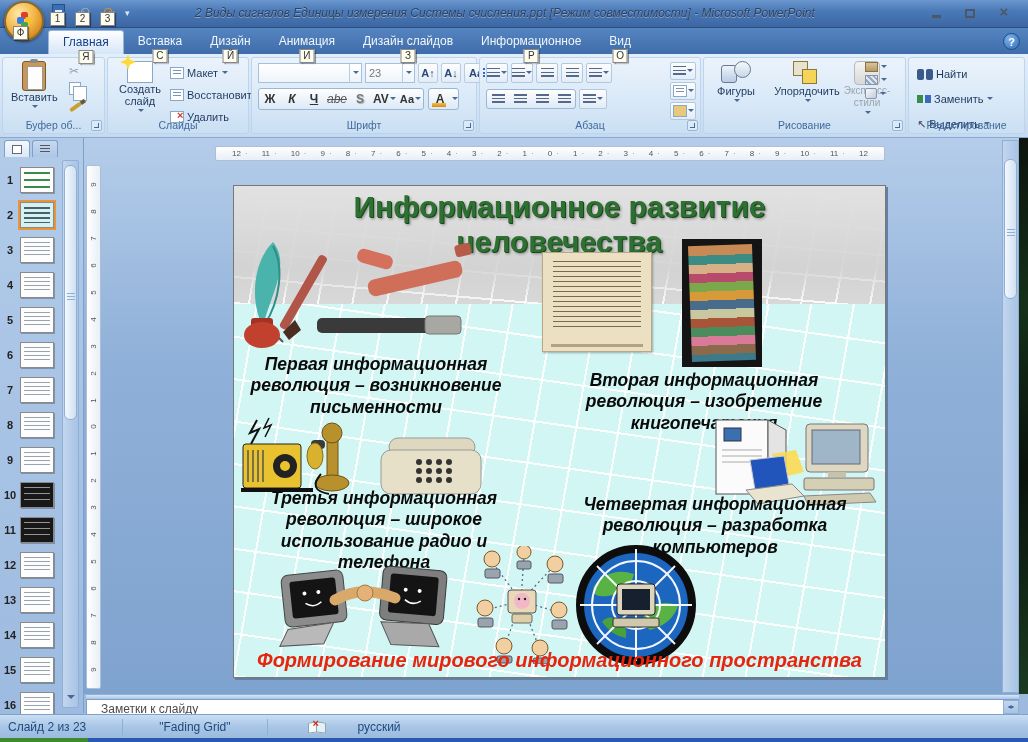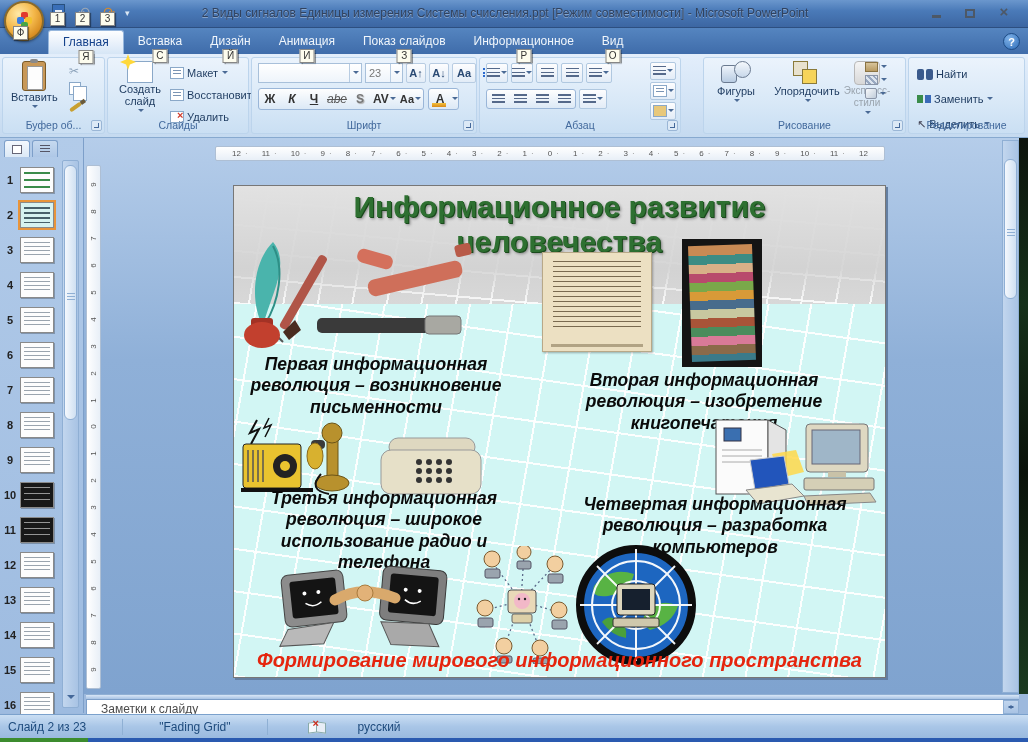--- a/index.html
+++ b/index.html
@@ -4,21 +4,21 @@
 <style>
   * { box-sizing: border-box; margin: 0; padding: 0; }
   html,body { width:1028px; height:742px; }
   body { font-family:"Liberation Sans","DejaVu Sans",sans-serif; overflow:hidden; }
   #app { position:relative; width:1028px; height:742px; background:#9db9dd; overflow:hidden; }
 
   
   #titlebar { position:absolute; left:0; top:0; width:1028px; height:28px;
     background:linear-gradient(#6b97cd 0%, #4a7ab8 40%, #3c66a2 100%); border-bottom:1px solid #2d4f80; }
   .win-title { position:absolute; left:185px; top:6px; width:640px; text-align:center;
-    font-size:12px; color:#31425e; text-shadow:0 1px 0 rgba(255,255,255,.35); white-space:nowrap; overflow:hidden; }
+    font-size:12px; color:#31425e; text-shadow:0 1px 0 rgba(255,255,255,.35); white-space:nowrap; overflow:hidden;font-style:italic; }
   .office-btn { position:absolute; left:4px; top:1px; width:40px; height:40px; border-radius:50%;
     background:radial-gradient(circle at 35% 30%, #ffe9a8, #f4b84a 45%, #d4871c 80%, #a8650e);
     border:2px solid #8a6a2a; box-shadow:0 1px 3px rgba(0,0,0,.5); z-index:30; }
   .office-logo { position:absolute; left:11px; top:9px; width:16px; height:16px; }
   .office-logo i { position:absolute; width:7px; height:7px; border-radius:2px; }
   .office-logo i:nth-child(1){left:4px;top:0;background:#e23a2e;}
   .office-logo i:nth-child(2){left:0;top:5px;background:#3a7de2;}
   .office-logo i:nth-child(3){left:8px;top:5px;background:#f3c22e;}
   .office-logo i:nth-child(4){left:4px;top:10px;background:#46a546;}
   .keytip { position:absolute; min-width:15px; height:14px; padding:0 2px; background:#fdfcee;
@@ -104,21 +104,21 @@
   .font-row2 { position:absolute; left:6px; top:30px; display:flex; align-items:center; }
   .btnstrip { display:flex; border:1px solid #9ab6d8; border-radius:3px; background:linear-gradient(#fefefe,#dce9f6); height:22px; align-items:center; }
   .fbtn { min-width:22px; text-align:center; font-size:12px; font-weight:bold; color:#333; padding:0 2px; }
   .fbtn.u { text-decoration:underline; }
   .fbtn.st { text-decoration:line-through; font-weight:normal; font-style:italic; color:#555; }
   .fbtn.sh { color:#777; text-shadow:1px 1px 1px #aaa; }
   .fcolor { position:relative; margin-left:4px; }
   .fcolor .bar { position:absolute; left:3px; bottom:2px; width:14px; height:4px; background:linear-gradient(#f5c03a,#d88a1a); }
 
   
-  #g-par { left:479px; width:202px; }
+  #g-par { left:479px; width:222px; }
   .par-row1 { position:absolute; left:6px; top:5px; display:flex; gap:3px; align-items:center; }
   .par-row2 { position:absolute; left:6px; top:31px; display:flex; gap:3px; align-items:center; }
   .pbtn { width:22px; height:20px; border:1px solid #b0c8e0; border-radius:2px; background:linear-gradient(#fdfdfe,#e2ecf7);
     display:flex; align-items:center; justify-content:center; }
   .li { width:13px; height:11px; background:repeating-linear-gradient(to bottom,#55698a 0 1.5px,transparent 1.5px 3.6px); }
   .li.bullets { position:relative; width:15px; }
   .li.bullets::before { content:""; position:absolute; left:-4px; top:0; width:2px; height:11px;
     background:repeating-linear-gradient(to bottom,#2a6ad0 0 2px,transparent 2px 3.6px); }
   .par-col { position:absolute; right:4px; top:4px; display:flex; flex-direction:column; gap:2px; }
   .par-col .pbtn { width:26px; height:18px; }
@@ -320,21 +320,21 @@
       <span class="wbtn ic-close">×</span>
     </div>
   </div>
 
   <div id="tabsrow">
     <div class="tabs">
       <div class="tab active"><span>Главная</span><span class="keytip">Я</span></div>
       <div class="tab"><span>Вставка</span><span class="keytip">С</span></div>
       <div class="tab"><span>Дизайн</span><span class="keytip">Й</span></div>
       <div class="tab"><span>Анимация</span><span class="keytip">И</span></div>
-      <div class="tab"><span>Показ слайдов</span><span class="keytip">З</span></div>
+      <div class="tab"><span>Дизайн слайдов</span><span class="keytip">З</span></div>
       <div class="tab"><span>Информационное</span><span class="keytip">Р</span></div>
       <div class="tab"><span>Вид</span><span class="keytip">О</span></div>
     </div>
     <div class="help-btn">?</div>
   </div>
 
   <div id="ribbon">
 
     <div class="grp" id="g-clip">
       <div class="bigbtn" id="paste-big">
@@ -378,21 +378,21 @@
     </div>
 
     <div class="grp" id="g-font">
       <div class="font-row1">
         <div class="combo" style="width:104px;">
             <span class="val"></span>
             <span class="cdd">
               <span class="dd"></span>
             </span>
           </div>
-        <div class="combo" style="width:38px;justify-content:flex-end;">
+        <div class="combo" style="width:50px;justify-content:flex-end;">
             <span class="val" style="color:#777;">23</span>
             <span class="cdd">
               <span class="dd"></span>
             </span>
           </div>
         <span class="sizebtn">A↑</span>
         <span class="sizebtn">A↓</span>
         <span class="sizebtn" style="width:24px;">Aa</span>
       </div>
       <div class="font-row2">

